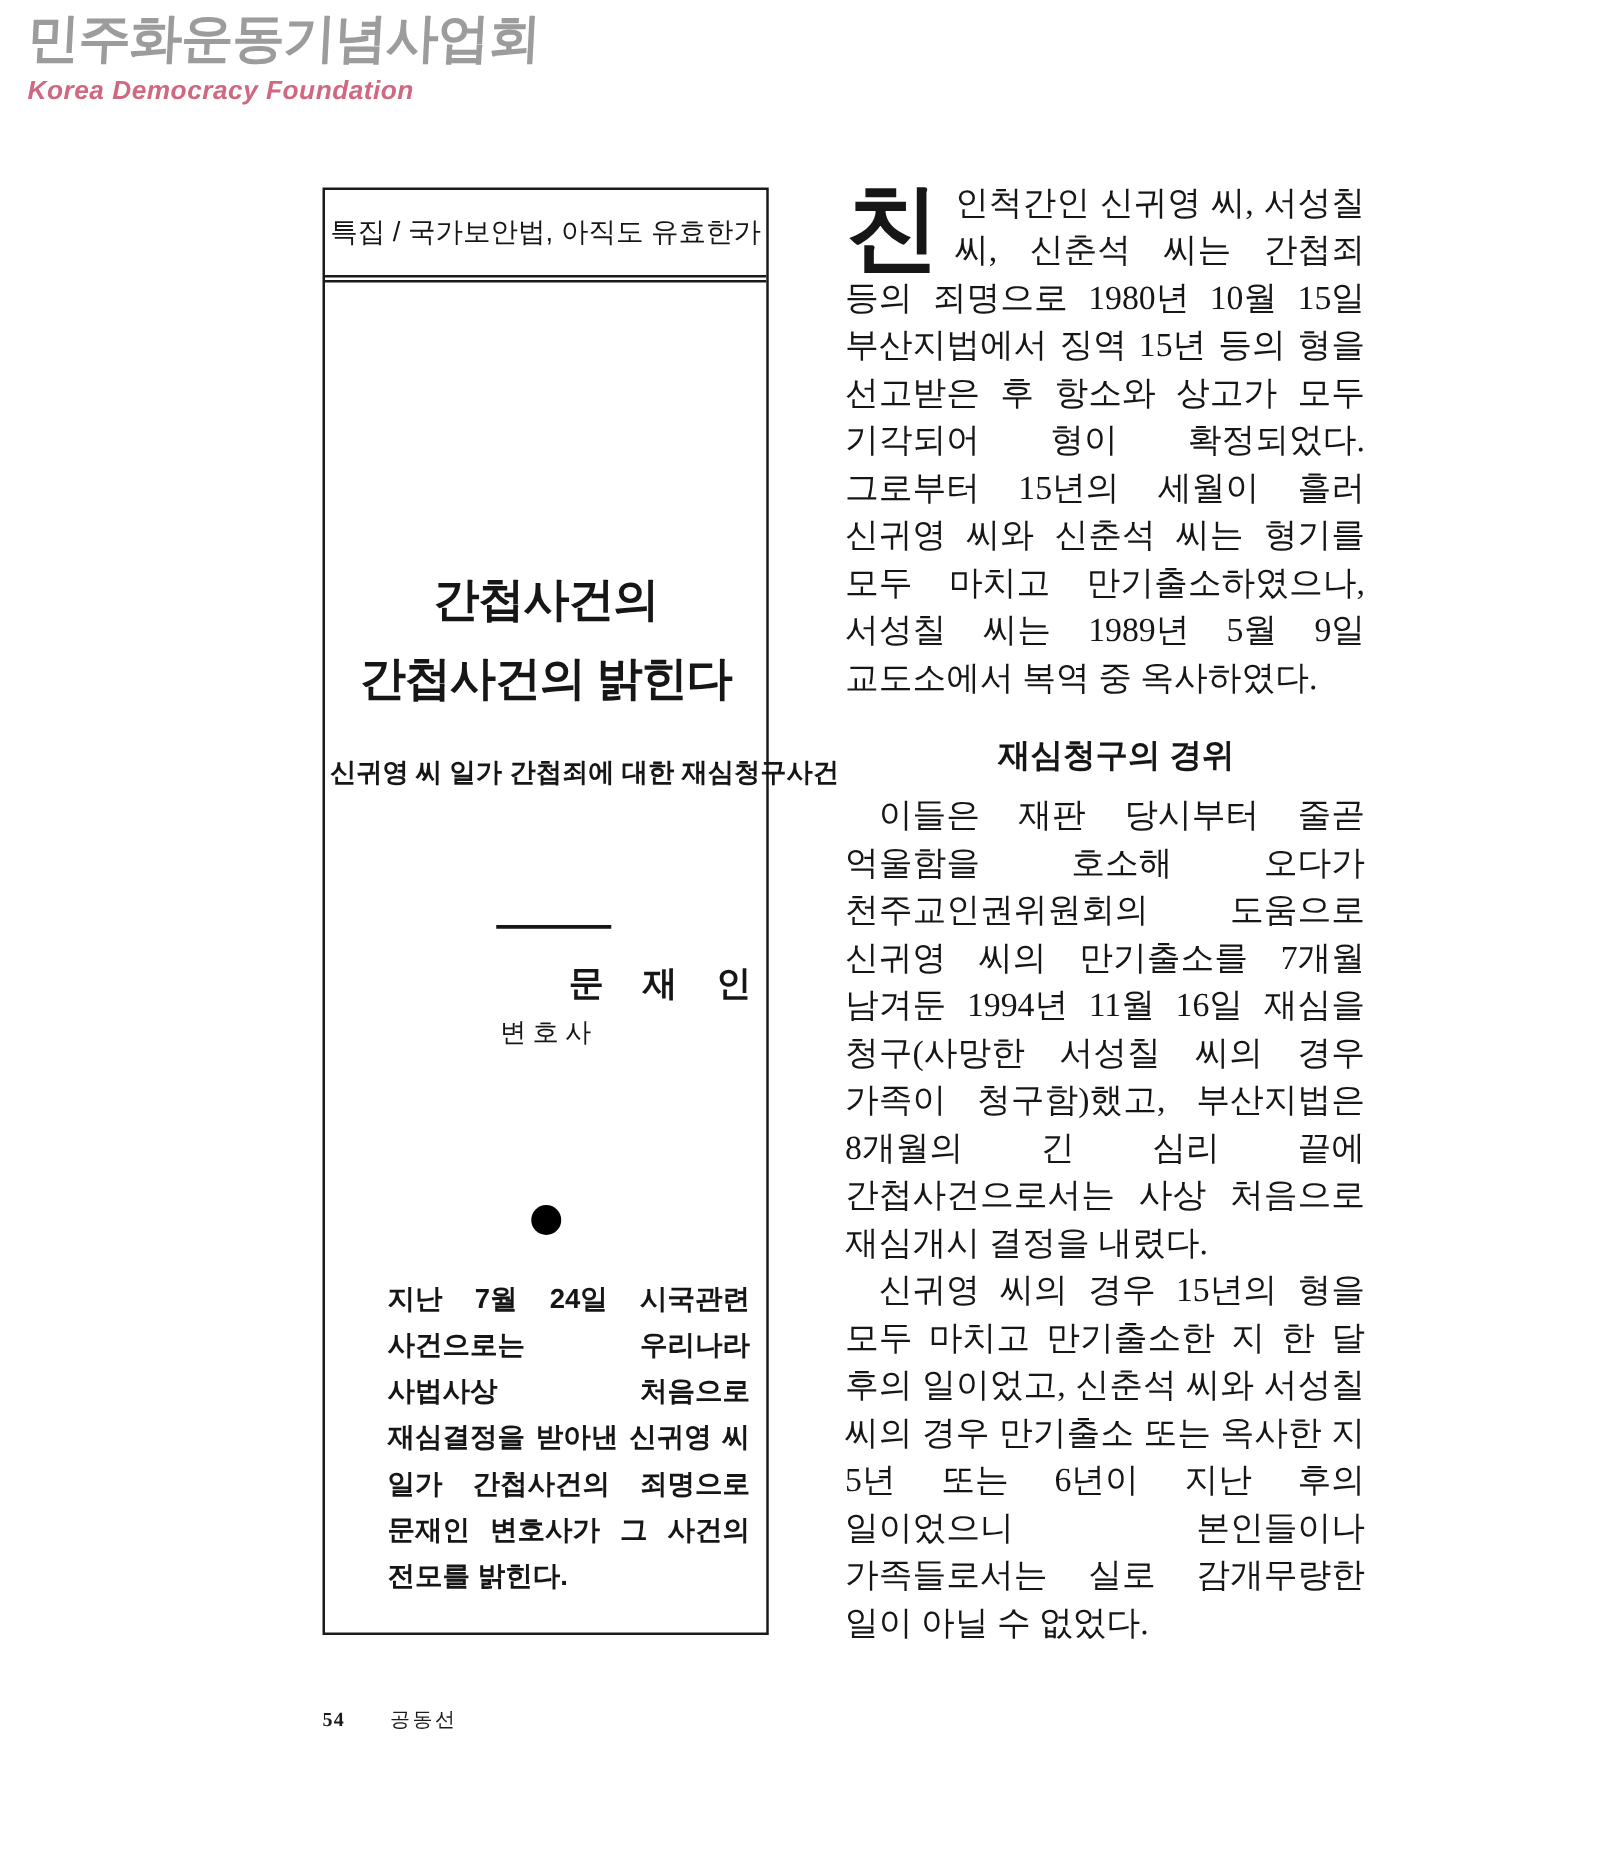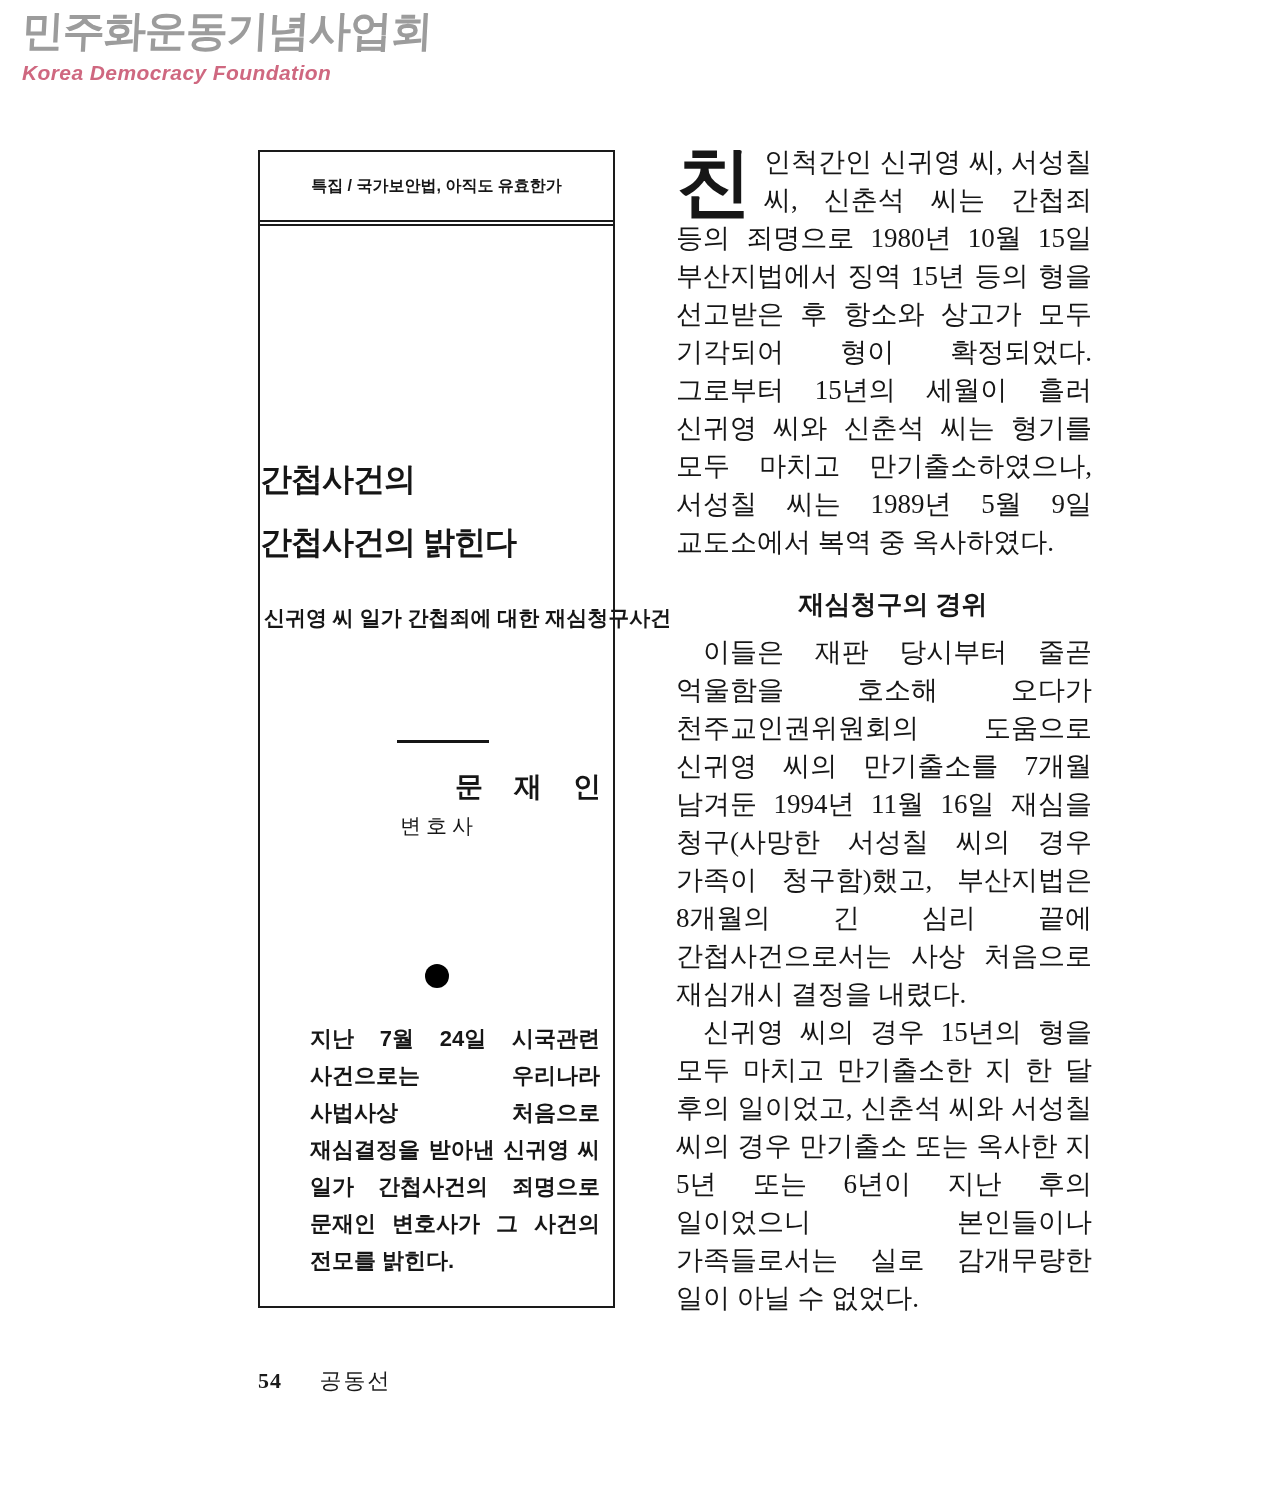--- a/index.html
+++ b/index.html
@@ -41,32 +41,32 @@
     width: 357px; height: 1158px;
     border: 2px solid #1a1a1a;
     box-sizing: border-box;
     background: #fff;
   }
   .feature-header {
     height: 68px;
     line-height: 68px;
     text-align: center;
     font-family: "Liberation Sans", "DejaVu Sans", sans-serif;
-    font-weight: bold;
-    font-size: 16px;
+    font-weight: normal;
+    font-size: 22px;
     letter-spacing: 0px;
     border-bottom: 6px double #1a1a1a;
     white-space: nowrap;
   }
   .feature-title {
     position: absolute; left: 0; right: 0; top: 296px;
     margin: 0;
-    text-align: left;
-    font-family: "Liberation Sans", "DejaVu Sans", sans-serif;
-    font-size: 32px;
+    text-align: center;
+    font-family: "Liberation Sans", "DejaVu Sans", sans-serif;
+    font-size: 37px;
     line-height: 63px;
     font-weight: bold;
     letter-spacing: -1px;
   }
   .feature-title .t-line { display: block; }
   .feature-subtitle {
     position: absolute; left: 4px; right: 4px; top: 452px;
     text-align: left;
     font-family: "Liberation Sans", "DejaVu Sans", sans-serif;
     font-weight: bold;
@@ -136,21 +136,21 @@
     font-size: 26px;
     font-weight: bold;
     text-align: center;
   }
   .para.indent { text-indent: 27px; }
 
   
   .page-footer {
     position: absolute;
     left: 258px; top: 1366px;
-    font-size: 22px;
+    font-size: 16px;
     color: #1a1a1a;
   }
   .page-num { font-weight: bold; margin-right: 32px; letter-spacing: 1px; }
   .mag-name { letter-spacing: 2px; }
 </style>
 </head>
 <body>
 
 <div class="page">
 

